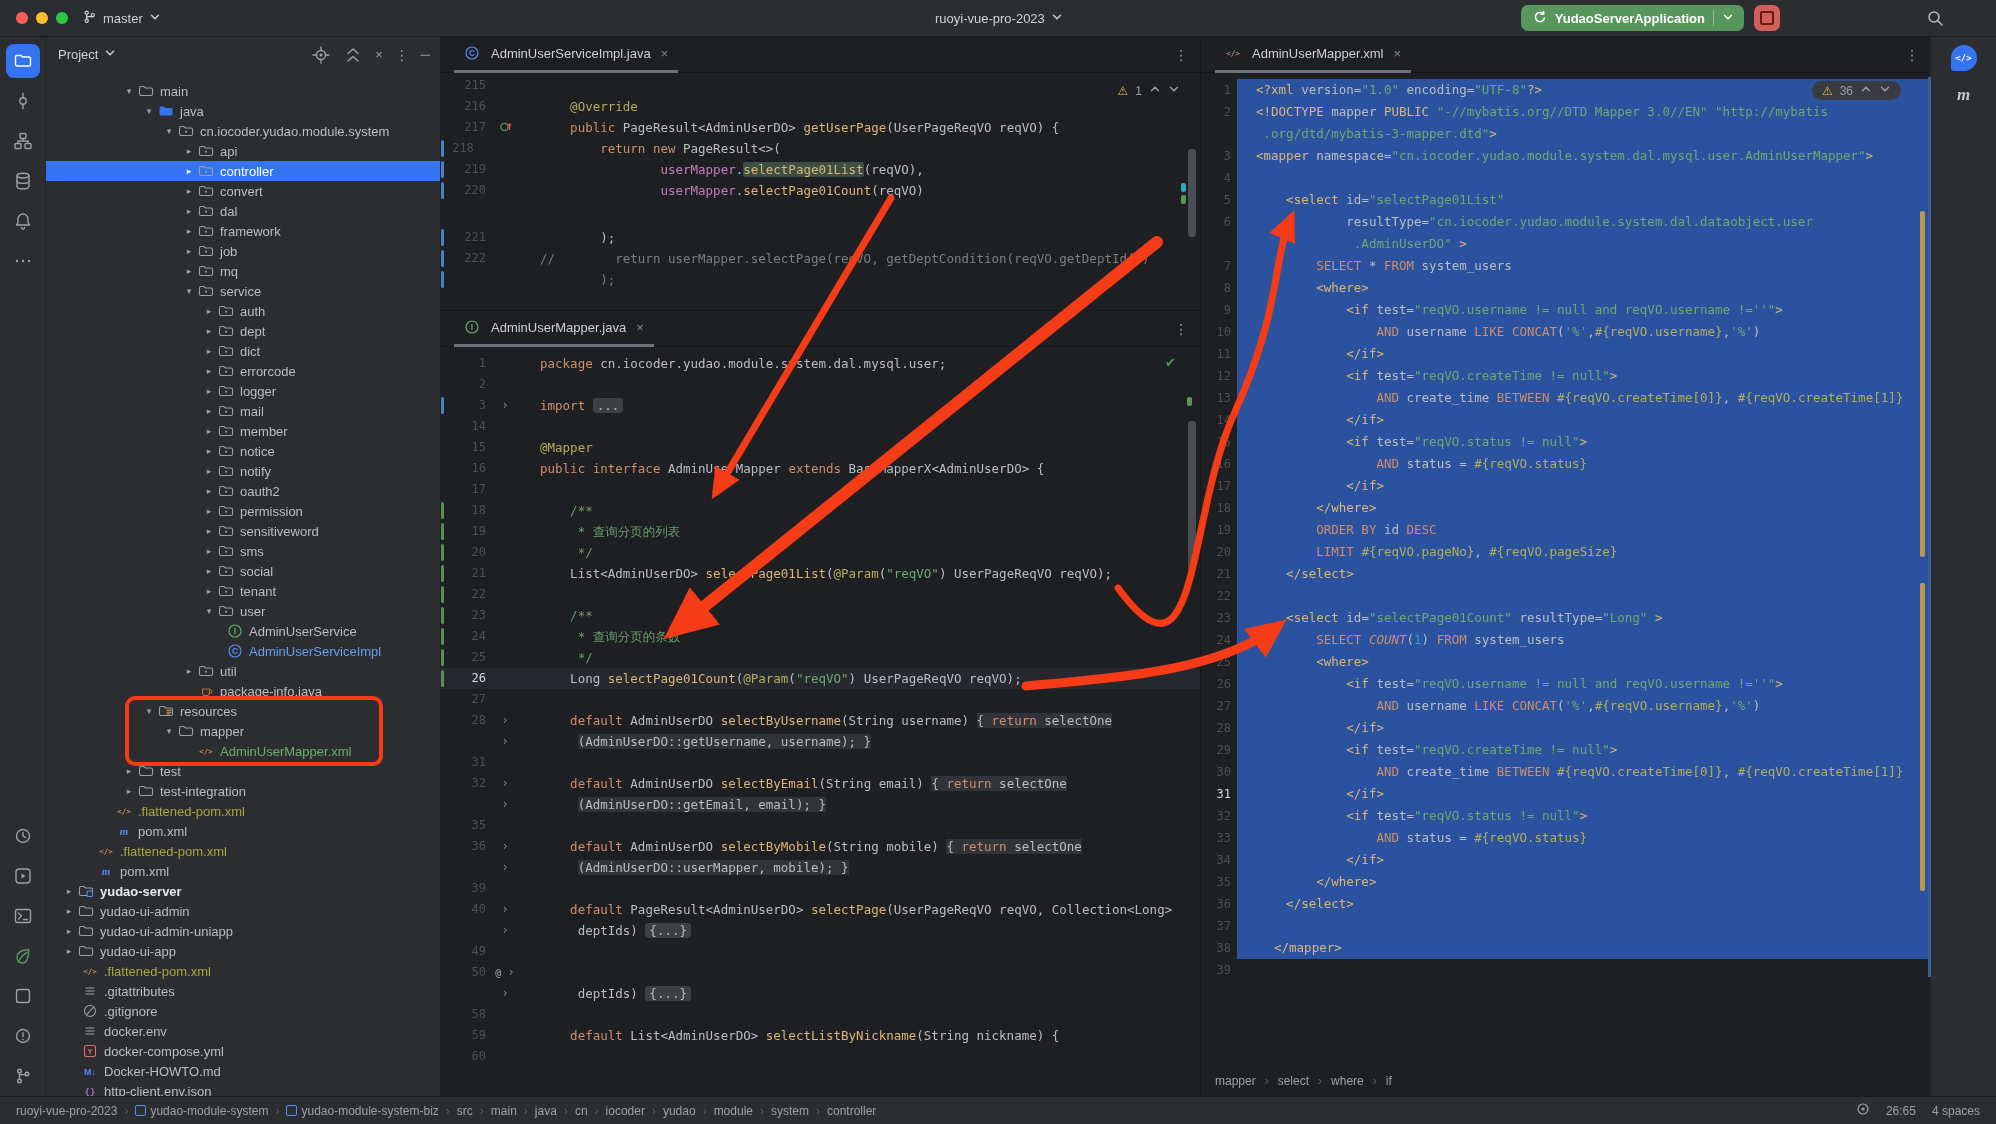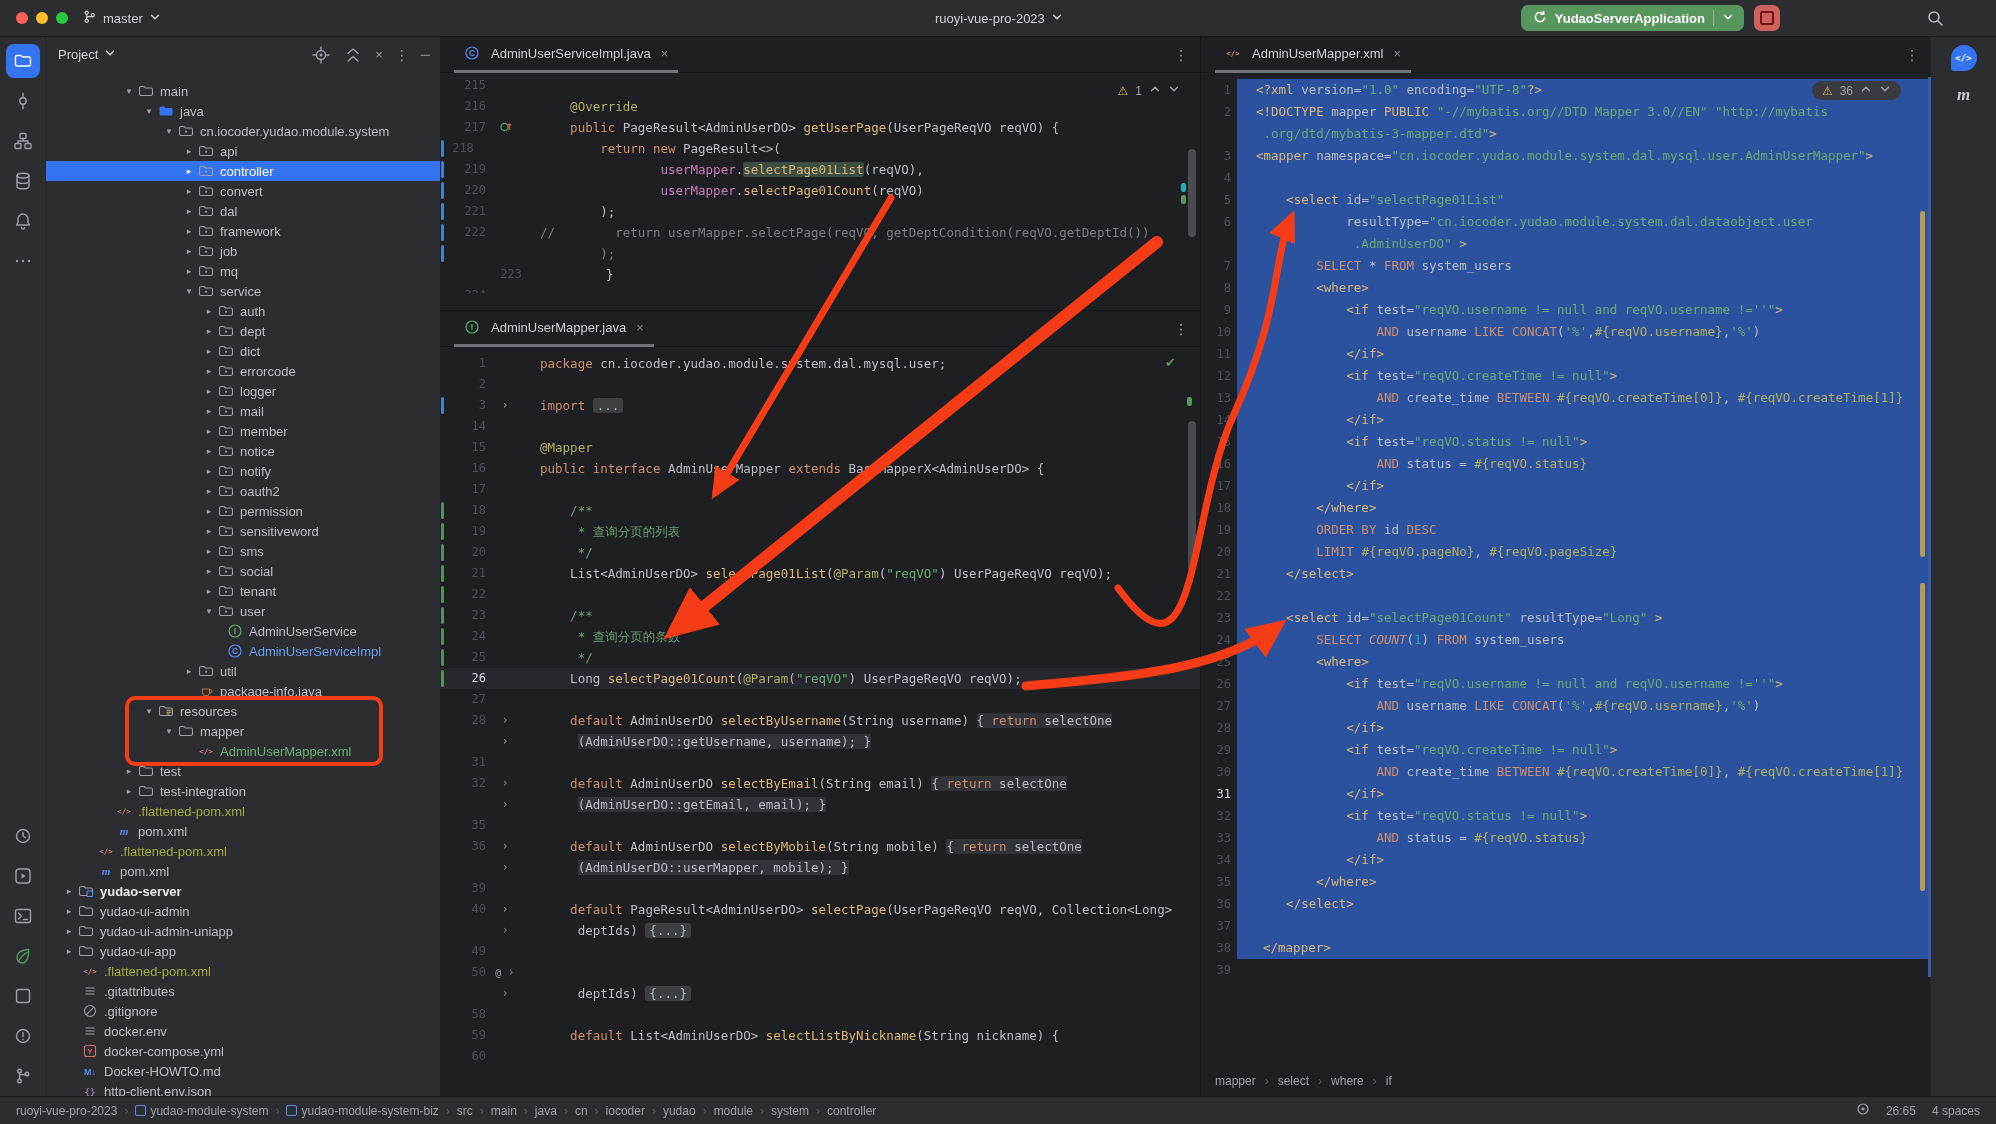--- a/index.html
+++ b/index.html
@@ -798,21 +798,21 @@
           <span class="gut" style="width: 52px;">219</span>
           <span class="gslot"></span>
           <pre style="padding-left: 22px;"><span class="w">                </span><span class="p">userMapper</span><span class="w">.</span><span class="h">selectPage01List</span><span class="w">(reqVO),</span></pre>
         </div>
         <div class="crow" style="height: 21px;">
           <span class="bar blue"></span>
           <span class="gut" style="width: 52px;">220</span>
           <span class="gslot"></span>
           <pre style="padding-left: 22px;"><span class="w">                </span><span class="p">userMapper</span><span class="w">.</span><span class="y">selectPage01Count</span><span class="w">(reqVO)</span></pre>
         </div>
-        <div class="crow" style="height: 21px;">
+        <div class="crow" style="height: 21px; margin-top: 26px;">
           <span class="bar blue"></span>
           <span class="gut" style="width: 52px;">221</span>
           <span class="gslot"></span>
           <pre style="padding-left: 22px;"><span class="w">        );</span></pre>
         </div>
         <div class="crow" style="height: 21px;">
           <span class="bar blue"></span>
           <span class="gut" style="width: 52px;">222</span>
           <span class="gslot"></span>
           <pre style="padding-left: 22px;"><span class="c">//        return userMapper.selectPage(reqVO, getDeptCondition(reqVO.getDeptId())</span></pre>
@@ -1213,21 +1213,21 @@
         <div class="crow rsel" style="height: 22px;">
           <span class="gut" style="width: 36px;">36</span>
           <pre style="padding-left: 19px;"><span class="w">    </span><span class="y">&lt;/select&gt;</span></pre>
         </div>
         <div class="crow rsel" style="height: 22px;">
           <span class="gut" style="width: 36px;">37</span>
           <pre style="padding-left: 19px;"></pre>
         </div>
         <div class="crow rsel" style="height: 22px;">
           <span class="gut" style="width: 36px;">38</span>
-          <pre style="padding-left: 26px;"><span class="y">&lt;/mapper&gt;</span></pre>
+          <pre style="padding-left: 37px;"><span class="y">&lt;/mapper&gt;</span></pre>
         </div>
         <div class="crow" style="height: 22px;">
           <span class="gut" style="width: 36px;">39</span>
           <pre style="padding-left: 19px;"></pre>
         </div>
       </div>
     <div class="crumbsx" id="xml-crumbs">
         <span>mapper</span>
         <span class="sep">›</span>
         <span>select</span>

